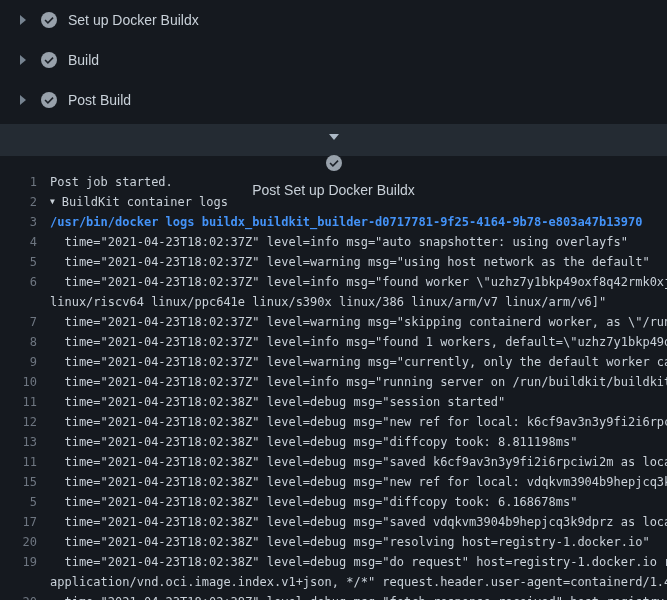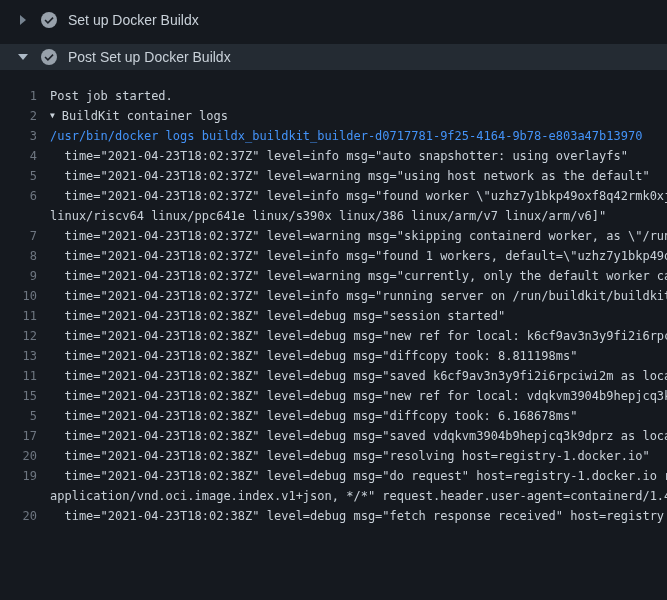--- a/index.html
+++ b/index.html
@@ -18,23 +18,24 @@
     display: flex;
     align-items: center;
     height: 40px;
     padding: 6px 16px;
     gap: 11px;
     cursor: pointer;
     color: #c9d1d9;
     font-size: 14px;
   }
   .step.expanded {
-    height: 26px;
+    height: 32px;
     margin: 4px 0;
     background: #242b33;
+    flex-direction: column;
   }
   .chev {
     width: 14px; height: 14px;
     display: inline-flex;
     align-items: center;
     justify-content: center;
     color: #768390;
     flex: none;
   }
   .chev.down { transform: rotate(90deg); color: #adbac7; }
@@ -53,21 +54,21 @@
   .ln {
     flex: none;
     width: 50px;
     padding-right: 13px;
     text-align: right;
     color: #6e7681;
     text-decoration: none;
     cursor: pointer;
   }
   .txt { flex: 1 1 auto; overflow: hidden; }
-  .txt.cmd { color: #4493f8; font-weight: normal; }
+  .txt.cmd { color: #4493f8; font-weight: bold; }
   .tri {
     display: inline-block;
     font-size: 8px;
     vertical-align: middle;
     margin-right: 7px;
     color: #c9d1d9;
     transform: translateY(-1px);
   }
 </style>
 </head>
@@ -81,20 +82,48 @@
             <path fill="currentColor" d="M1.5 1.2 8.5 7l-7 5.8z"></path>
           </svg>
         </span>
         <span class="check">
           <svg width="16" height="16" viewBox="0 0 16 16">
             <circle cx="8" cy="8" r="8" fill="#98a1ab"></circle>
             <path d="M11.5 5.1 6.9 9.7 4.6 7.5 3.5 8.6l3.4 3.3 5.7-5.7z" fill="#1c2128"></path>
           </svg>
         </span>
         <span class="step-label">Set up Docker Buildx</span>
+      </div>
+      <div class="step">
+        <span class="chev">
+          <svg width="10" height="12" viewBox="0 0 10 14">
+            <path fill="currentColor" d="M1.5 1.2 8.5 7l-7 5.8z"></path>
+          </svg>
+        </span>
+        <span class="check">
+          <svg width="16" height="16" viewBox="0 0 16 16">
+            <circle cx="8" cy="8" r="8" fill="#98a1ab"></circle>
+            <path d="M11.5 5.1 6.9 9.7 4.6 7.5 3.5 8.6l3.4 3.3 5.7-5.7z" fill="#1c2128"></path>
+          </svg>
+        </span>
+        <span class="step-label">Build</span>
+      </div>
+      <div class="step">
+        <span class="chev">
+          <svg width="10" height="12" viewBox="0 0 10 14">
+            <path fill="currentColor" d="M1.5 1.2 8.5 7l-7 5.8z"></path>
+          </svg>
+        </span>
+        <span class="check">
+          <svg width="16" height="16" viewBox="0 0 16 16">
+            <circle cx="8" cy="8" r="8" fill="#98a1ab"></circle>
+            <path d="M11.5 5.1 6.9 9.7 4.6 7.5 3.5 8.6l3.4 3.3 5.7-5.7z" fill="#1c2128"></path>
+          </svg>
+        </span>
+        <span class="step-label">Post Build</span>
       </div>
       <div class="step expanded">
         <span class="chev down">
           <svg width="10" height="12" viewBox="0 0 10 14">
             <path fill="currentColor" d="M1.5 1.2 8.5 7l-7 5.8z"></path>
           </svg>
         </span>
         <span class="check">
           <svg width="16" height="16" viewBox="0 0 16 16">
             <circle cx="8" cy="8" r="8" fill="#98a1ab"></circle>

